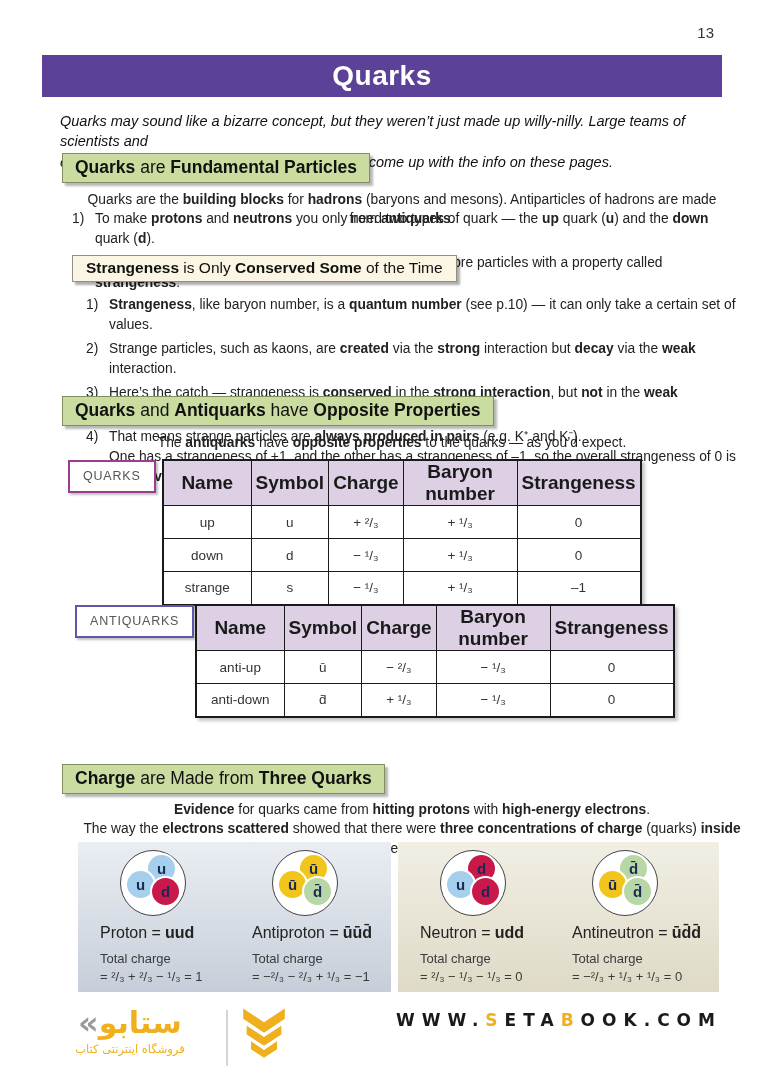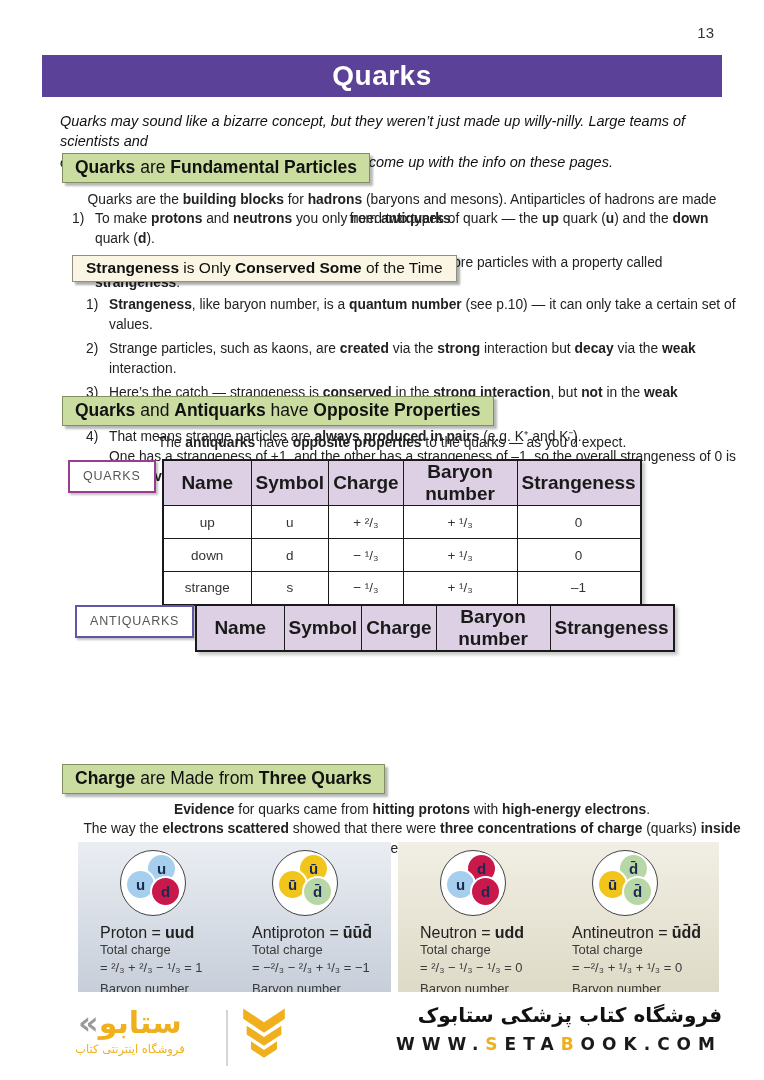--- a/index.html
+++ b/index.html
@@ -73,21 +73,21 @@
   }
   .pdisk [data-name="quark-circle"]:nth-child(1) { top:4px;  left:27px; }
   .pdisk [data-name="quark-circle"]:nth-child(2) { top:20px; left:6px;  }
   .pdisk [data-name="quark-circle"]:nth-child(3) { top:27px; left:31px; }
   .qu  { background:var(--quark_up); }
   .qd  { background:var(--quark_down); }
   .qau { background:var(--antiquark_up); }
   .qad { background:var(--antiquark_down); }
   .pname { margin-left:14px; font-size:16px; color:#222; }
   .pname b { margin-left:4px; }
-  .plab { margin-left:14px; font-size:13px; color:#3a3a3a; }
+  .plab { margin-left:14px; margin-top:9px; font-size:13px; color:#3a3a3a; }
   .pformula { margin-left:14px; margin-top:3px; font-size:13px; color:#3a3a3a; }
   .plab.baryon { margin-top:6px; }
   .footer { position:absolute; left:0; top:1000px; width:764px; height:80px; background:#fff; }
   .brand { position:absolute; left:42px; top:6px; width:176px; text-align:center; }
   .brand-line { display:flex; align-items:flex-end; justify-content:center; direction:ltr; }
   .brand-mark { color:var(--logo_gray); font-size:32px; font-weight:bold; line-height:1; font-family:"DejaVu Sans", sans-serif; }
   .brand-word { color:var(--accent_yellow); font-size:30px; font-weight:bold; line-height:1.1; font-family:"DejaVu Sans", sans-serif; }
   .brand-sub { margin-top:3px; color:var(--accent_yellow); font-size:11.5px; font-family:"DejaVu Sans", sans-serif; }
   .brand-divider { position:absolute; left:226px; top:10px; width:2px; height:56px; background:#d5d5d5; }
   .brand-emblem { position:absolute; left:238px; top:6px; }
@@ -199,20 +199,34 @@
   <thead>
     <tr data-name="table-header-row">
       <th data-name="column-header">Name</th>
       <th data-name="column-header">Symbol</th>
       <th data-name="column-header">Charge</th>
       <th data-name="column-header">Baryon number</th>
       <th data-name="column-header">Strangeness</th>
     </tr>
   </thead>
   <tbody>
+    <tr data-name="table-row">
+      <td data-name="cell">anti-up</td>
+      <td data-name="cell">ū</td>
+      <td data-name="cell">− ²/₃</td>
+      <td data-name="cell">− ¹/₃</td>
+      <td data-name="cell">0</td>
+    </tr>
+    <tr data-name="table-row">
+      <td data-name="cell">anti-down</td>
+      <td data-name="cell">d̄</td>
+      <td data-name="cell">+ ¹/₃</td>
+      <td data-name="cell">− ¹/₃</td>
+      <td data-name="cell">0</td>
+    </tr>
   </tbody>
 </table>
 
 <div class="greenhead" style="left:62px; top:764px;" data-name="section-heading-baryons"><b>Charge</b> are Made from <b>Three Quarks</b></div>
 <div class="lead" style="left:72px; top:800px; width:680px;" data-name="baryons-lead"><b>Evidence</b> for quarks came from <b>hitting protons</b> with <b>high-energy electrons</b>.<br>The way the <b>electrons scattered</b> showed that there were <b>three concentrations of charge</b> (quarks) <b>inside</b> the proton.</div>
 
 <div class="panel left" data-name="proton-antiproton-panel">
   <div class="pcol c1" data-name="particle-proton">
     <div class="pdisk" data-name="proton-diagram">
       <span data-name="quark-circle" class="qu">u</span>
@@ -280,16 +294,15 @@
   </div>
   <div class="brand-divider" data-name="footer-divider"></div>
   <div class="brand-emblem" data-name="chevron-emblem-icon">
     <svg width="52" height="62" viewBox="0 0 60 66">
       <path d="M6 0 L30 16 L54 0 L54 12 L30 28 L6 12 Z" fill="#f0b01e"></path>
       <path d="M10 20 L30 33 L50 20 L50 30 L30 43 L10 30 Z" fill="#f0b01e"></path>
       <path d="M15 38 L30 48 L45 38 L45 47 L30 57 L15 47 Z" fill="#f0b01e"></path>
     </svg>
   </div>
   <div class="footer-right" data-name="footer-right">
-    <div class="tagline" data-name="store-tagline">فروشگاه کتاب پزشکی ستابوک</div>
     <div class="url" data-name="store-url"><span>WWW.</span><span class="accent">S</span><span>ETA</span><span class="accent">B</span><span>OOK.COM</span></div>
   </div>
 </div>
 
 </body></html>

